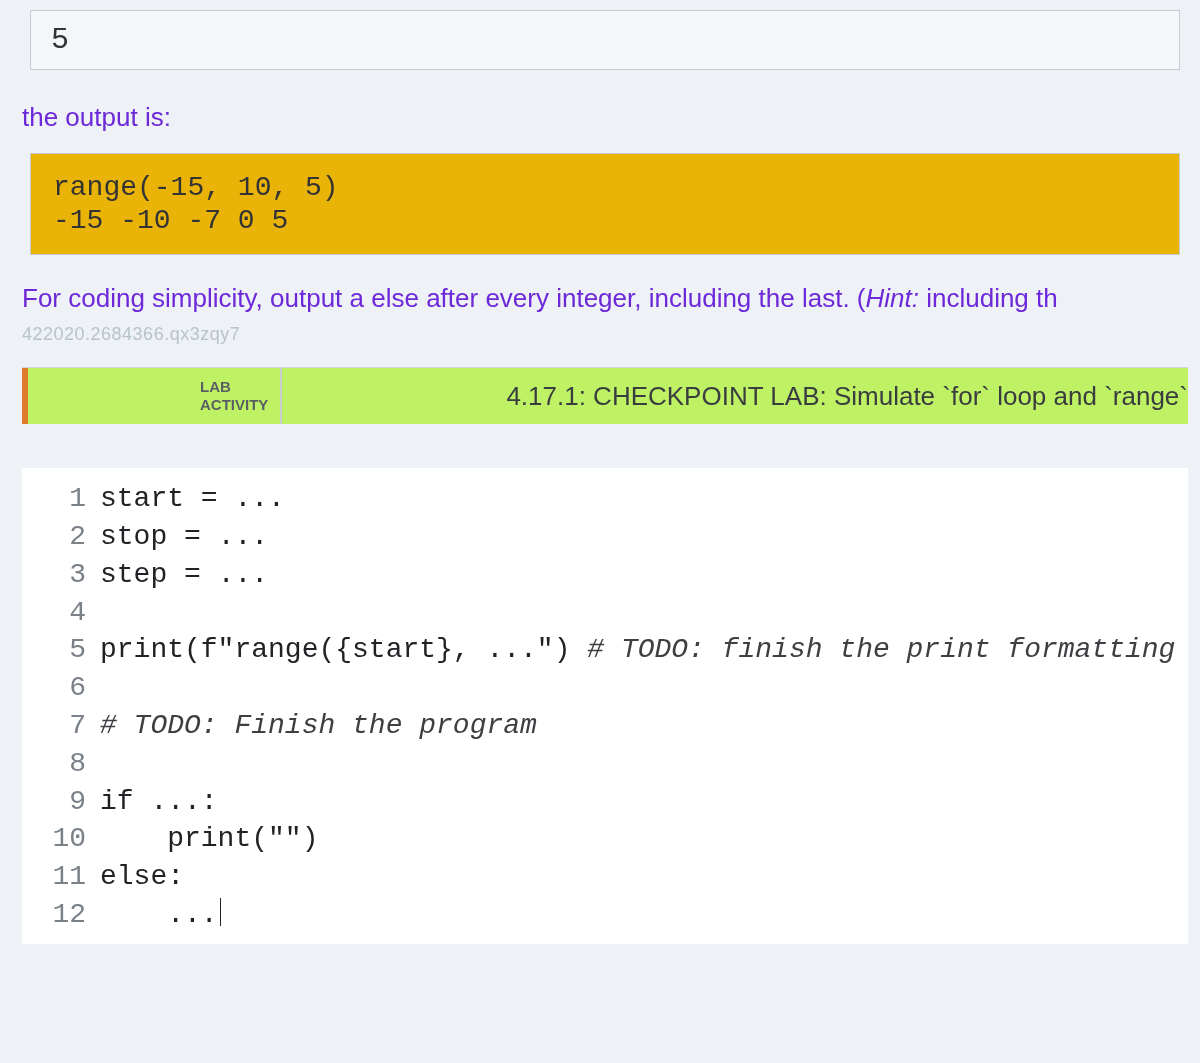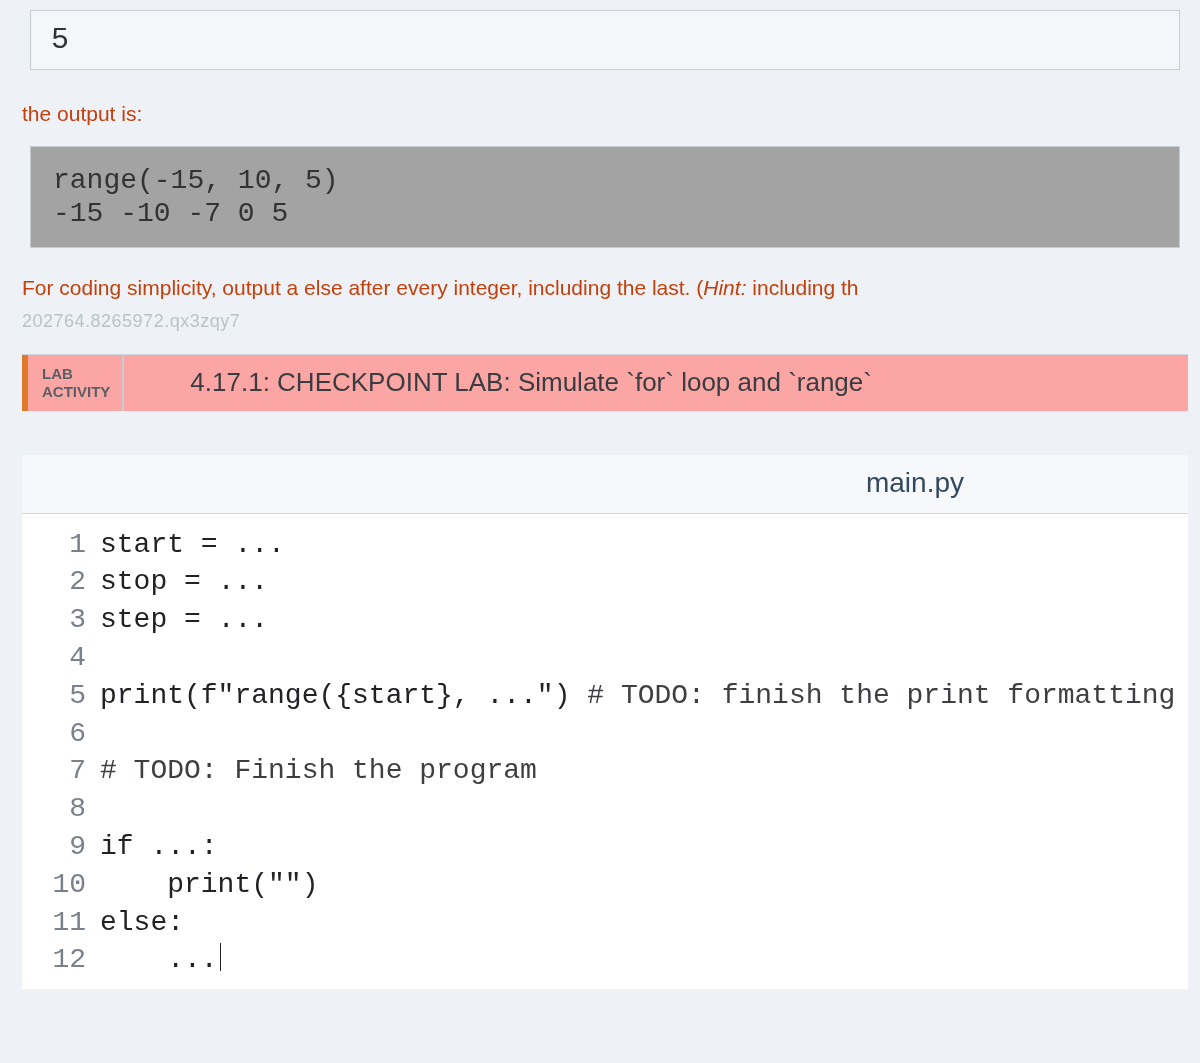--- a/index.html
+++ b/index.html
@@ -29,31 +29,31 @@
     background: #f4f7fa;
     border: 1px solid #c6ccd2;
     padding: 12px 20px;
     font-family: "Courier New", Courier, monospace;
     font-size: 30px;
     color: #333;
   }
 
   .prose {
     margin: 24px 12px 8px 12px;
-    font-size: 21px;
-    color: #c2410c;
+    font-size: 26px;
+    color: #6d28d9;
     line-height: 1.35;
     white-space: nowrap;
     overflow: hidden;
   }
   .prose .ital { font-style: italic; margin-top: 10px; }
 
   .output-block {
     margin: 18px 20px 26px 20px;
-    background: #a3a3a3;
+    background: #eab308;
     border: 1px solid #c6ccd2;
     padding: 16px 22px;
     font-family: "Courier New", Courier, monospace;
     font-size: 28px;
     color: #333;
   }
   .output-block .line { display:block; margin: 2px 0; }
 
   .watermark {
     margin: 4px 12px 22px 12px;
@@ -61,21 +61,22 @@
     color: #b8c3cb;
     letter-spacing: 0.5px;
   }
 
   
   .lab-banner {
     display:flex;
     align-items:center;
     margin: 0 12px 0 12px;
     border-top: 1px solid #d1d6dc;
-    background: #fca5a5;
+    background: #bef264;
+    justify-content: space-between;
   }
   .orange-stripe {
     width: 6px;
     align-self: stretch;
     background: #e07a2b;
     margin-right: 10px;
   }
   .lab-tag {
     font-size: 15px;
     font-weight: 700;
@@ -130,21 +131,21 @@
     color: #7b8188;
     padding-right: 14px;
     user-select: none;
     flex-shrink: 0;
   }
   .codetxt {
     color: #202225;
     flex: 1;
   }
   .codetxt .kw { font-weight: 400; color: #202225; }
-  .codetxt .cm { color: #3d3f42; }
+  .codetxt .cm { font-style: italic; color: #3d3f42; }
 
   .cursor {
     display:inline-block;
     width: 1px;
     height: 28px;
     background: #222;
     vertical-align: -4px;
     margin-left: 2px;
   }
 </style>
@@ -163,33 +164,30 @@
 
     <div class="output-block">
       <span class="line">range(-15, 10, 5)</span>
       <span class="line">-15 -10 -7 0 5</span>
     </div>
 
     <div class="prose">
       <span>For coding simplicity, output a else after every integer, including the last. (</span><span class="ital">Hint:</span><span> including th</span>
     </div>
 
-    <div class="watermark">202764.8265972.qx3zqy7</div>
+    <div class="watermark">422020.2684366.qx3zqy7</div>
 
     <div class="lab-banner">
       <div class="orange-stripe"></div>
       <div class="lab-tag">
         <div>LAB</div>
         <div>ACTIVITY</div>
       </div>
       <div class="lab-title">4.17.1: CHECKPOINT LAB: Simulate `for` loop and `range`</div>
     </div>
 
     <div class="editor-wrap">
-      <div class="editor-header">
-        <span>main.py</span>
-      </div>
       <div class="editor-body" id="editor-body"><div class="codeline"><span class="lineno">1</span><span class="codetxt"><span class="kw">start</span><span> = ...</span></span></div><div class="codeline"><span class="lineno">2</span><span class="codetxt"><span class="kw">stop</span><span> = ...</span></span></div><div class="codeline"><span class="lineno">3</span><span class="codetxt"><span class="kw">step</span><span> = ...</span></span></div><div class="codeline"><span class="lineno">4</span><span class="codetxt"></span></div><div class="codeline"><span class="lineno">5</span><span class="codetxt"><span class="kw">print</span><span>(f"range({start}, ...")</span><span class="cm"> # TODO: finish the print formatting</span></span></div><div class="codeline"><span class="lineno">6</span><span class="codetxt"></span></div><div class="codeline"><span class="lineno">7</span><span class="codetxt"><span class="cm"># TODO: Finish the program</span></span></div><div class="codeline"><span class="lineno">8</span><span class="codetxt"></span></div><div class="codeline"><span class="lineno">9</span><span class="codetxt"><span class="kw">if</span><span> ...:</span></span></div><div class="codeline"><span class="lineno">10</span><span class="codetxt"><span>    print("")</span></span></div><div class="codeline"><span class="lineno">11</span><span class="codetxt"><span class="kw">else</span><span>:</span></span></div><div class="codeline"><span class="lineno">12</span><span class="codetxt"><span>    ...</span><span class="cursor"></span></span></div></div>
     </div>
 
   </div>
 
 </div>
 
 </body></html>

